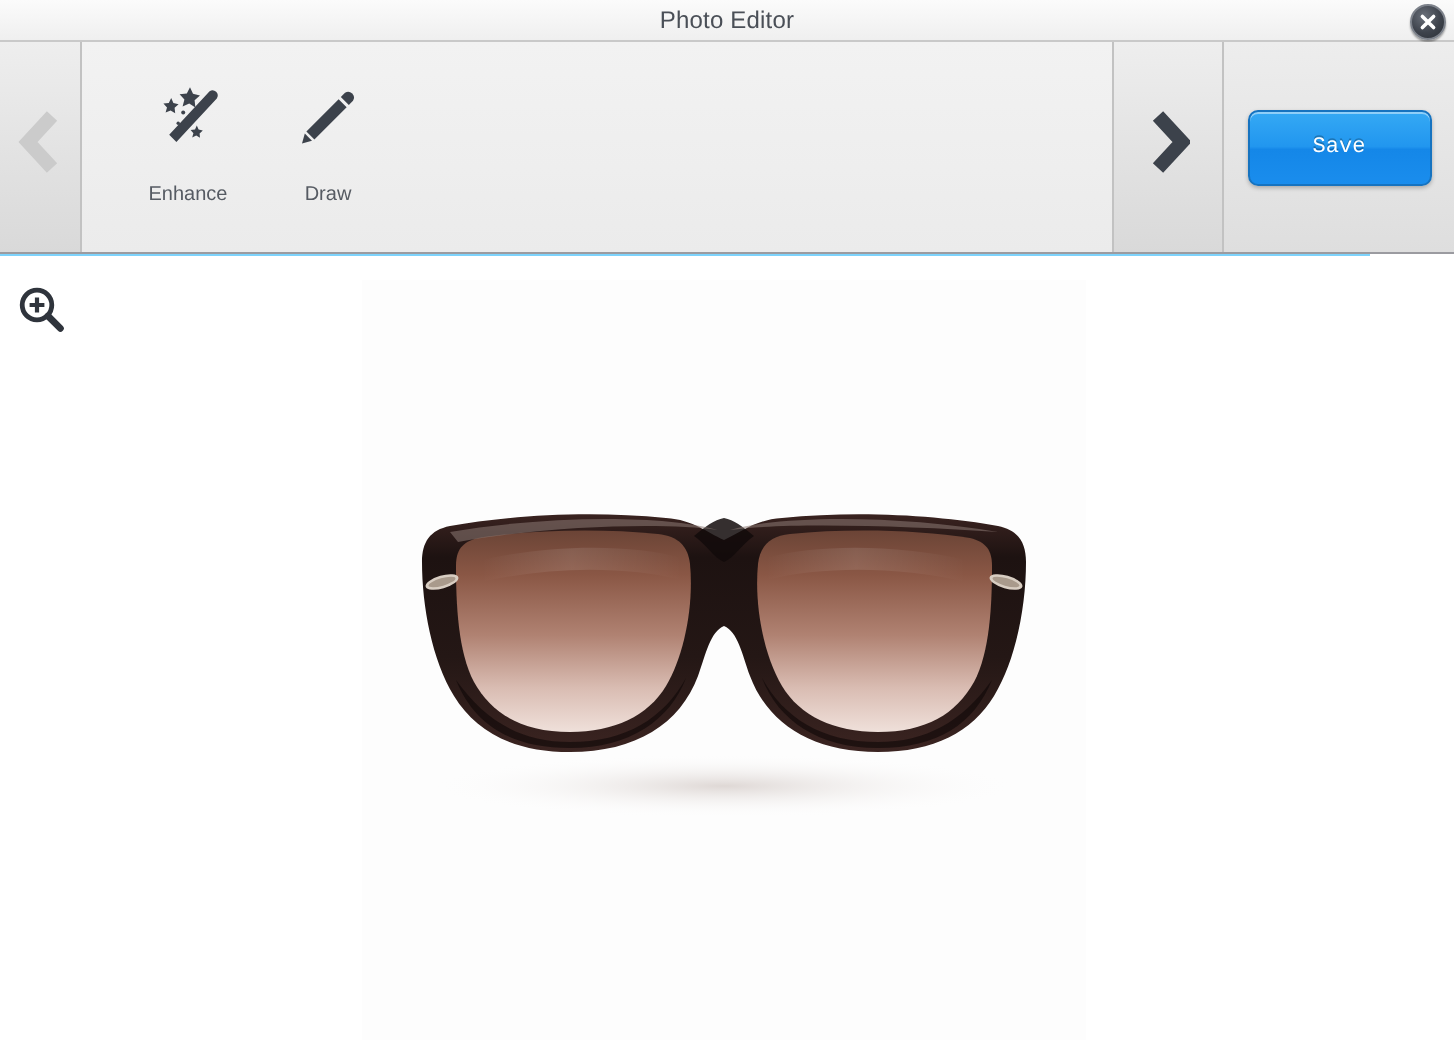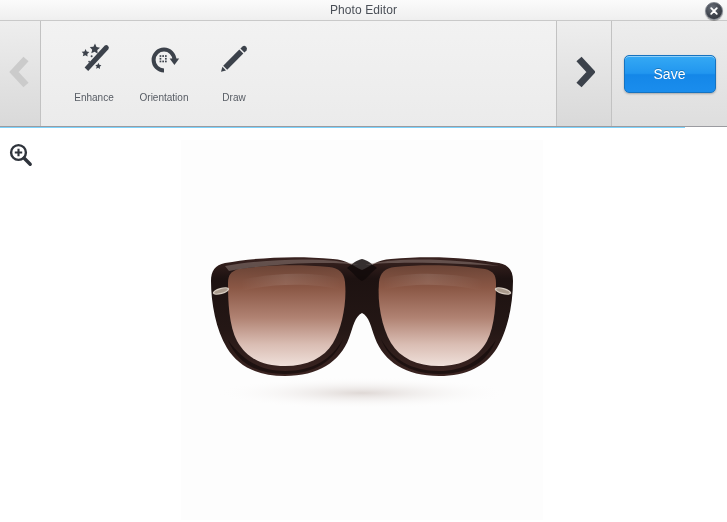--- a/index.html
+++ b/index.html
@@ -94,24 +94,25 @@
     display: flex; align-items: center; justify-content: center;
     background: linear-gradient(to bottom, #ededed 0%, #e4e4e4 60%, #dedede 100%);
   }
   .save-btn {
     width: 92px; height: 38px;
     border-radius: 5px;
     background: linear-gradient(to bottom, #35a9f4 0%, #2196ef 48%, #1487e8 52%, #1a8ded 100%);
     border: 1px solid #1673c0;
     box-shadow: inset 0 1px 0 rgba(255,255,255,0.45), 0 1px 2px rgba(0,0,0,0.25);
     color: #ffffff;
-    font-size: 14px;
+    font-size: 11px;
     display: flex; align-items: center; justify-content: center;
     cursor: pointer;
     text-shadow: 0 -1px 0 rgba(0,0,0,0.25);
+    font-family: Liberation Mono, monospace;
   }
 
   
   .left-rail {
     position: absolute;
     left: 0; top: 128px;
     width: 41px; height: 394px;
     background: #ffffff;
     display: flex; flex-direction: column; align-items: center;
     padding-top: 14px;
@@ -179,41 +180,20 @@
               <circle cx="24.8" cy="14.6" r="0.9"></circle>
               <circle cx="15.1" cy="21.6" r="0.85"></circle>
             </g>
           </svg>
         </div>
         <div class="tool-label">Enhance</div>
       </div>
 
 
 
-      <div class="tool">
-        <div class="tool-icon">
-          <svg width="40" height="40" viewBox="0 0 40 40">
-            <g fill="none" stroke="#3c424b" stroke-width="4.0">
-              <path d="M30.4 20.0 A10.4 10.4 0 1 0 20.0 30.4" stroke-linecap="butt"></path>
-            </g>
-            <path d="M25.6 18.6 h9.6 l-4.8 6.4 Z" fill="#3c424b"></path>
-            <g fill="#3c424b">
-              <rect x="15.6" y="15.2" width="1.7" height="1.7"></rect>
-              <rect x="18.3" y="15.2" width="1.7" height="1.7"></rect>
-              <rect x="21.0" y="15.2" width="1.7" height="1.7"></rect>
-              <rect x="15.6" y="17.9" width="1.7" height="1.7"></rect>
-              <rect x="21.0" y="17.9" width="1.7" height="1.7"></rect>
-              <rect x="15.6" y="20.6" width="1.7" height="1.7"></rect>
-              <rect x="18.3" y="20.6" width="1.7" height="1.7"></rect>
-              <rect x="21.0" y="20.6" width="1.7" height="1.7"></rect>
-            </g>
-          </svg>
-        </div>
-        <div class="tool-label">Orientation</div>
-      </div>
 
 
 
       <div class="tool">
         <div class="tool-icon">
           <svg width="40" height="40" viewBox="0 0 40 40">
             <g fill="#3c424b">
               <path d="M28.5 6.4 a2.9 2.9 0 0 1 4.0 4.0 l-2.1 2.1 l-4.0 -4.0 Z"></path>
               <path d="M25.3 9.6 l4.0 4.0 L13.2 29.7 L9.2 25.7 Z"></path>
               <path d="M8.4 26.8 l3.6 3.6 l-5.0 1.4 Z"></path>

